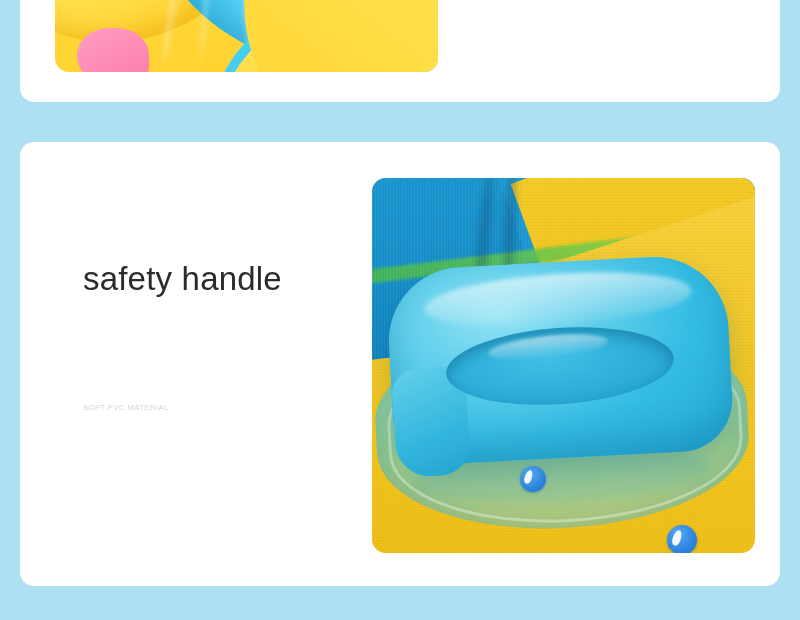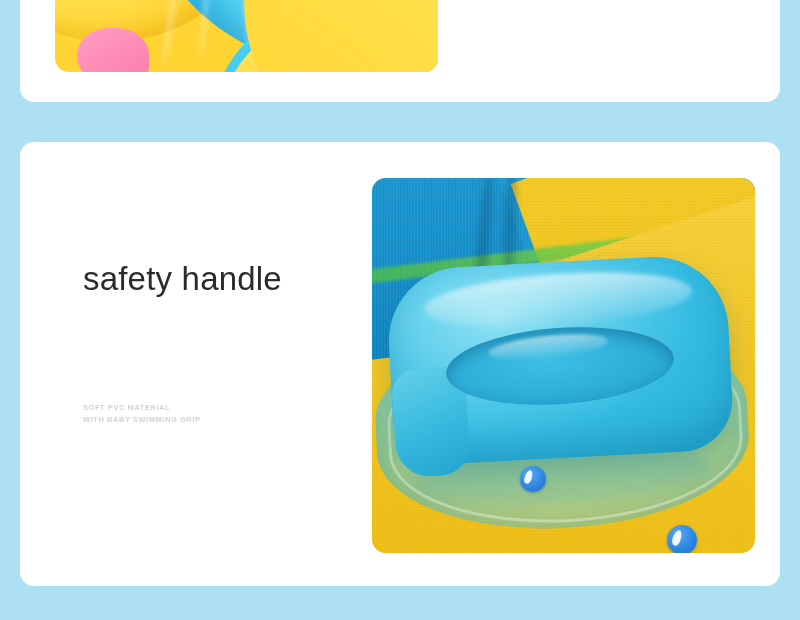--- a/index.html
+++ b/index.html
@@ -70,21 +70,20 @@
     top: 140px;
     width: 260px;
   }
   #feature-caption .cap-line {
     font-size: 7.5px;
     color: #d2d2d2;
     letter-spacing: .55px;
     line-height: 11.5px;
     text-transform: uppercase;
     white-space: nowrap;
-    font-weight: bold;
   }
 
   
   #feature-photo {
     position: absolute;
     left: 352px;
     top: 36px;
     width: 383px;
     height: 375px;
     border-radius: 14px;
@@ -349,21 +348,20 @@
   </div>
 </div>
 
 <div class="card" id="feature-card">
 
   <div id="text-col">
     <h2 id="feature-title">safety handle</h2>
 
     <div id="feature-caption">
       <div class="cap-line">SOFT PVC MATERIAL</div>
-      <div class="cap-line">WITH BABY SWIMMING GRIP</div>
     </div>
   </div>
 
   <div id="feature-photo">
     <div class="photo-stage">
       <div class="base-yellow"></div>
       <div class="back-blue"></div>
       <div class="back-blue2"></div>
       <div class="top-yellow-strip"></div>
       <div class="back-green-edge"></div>

